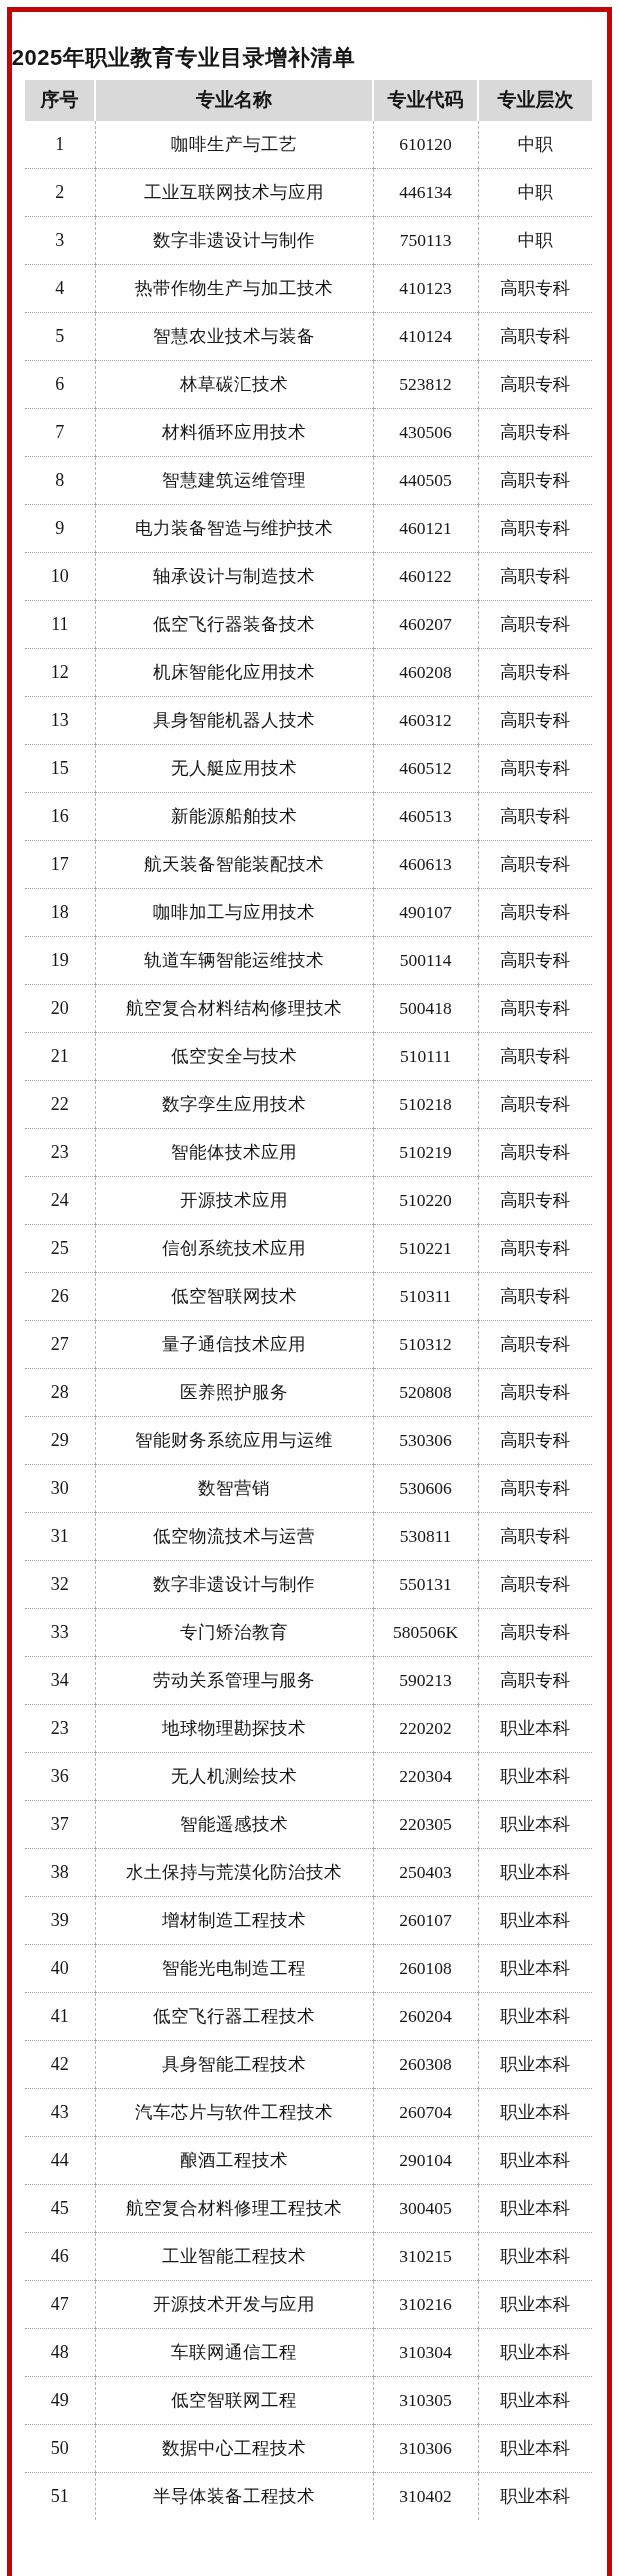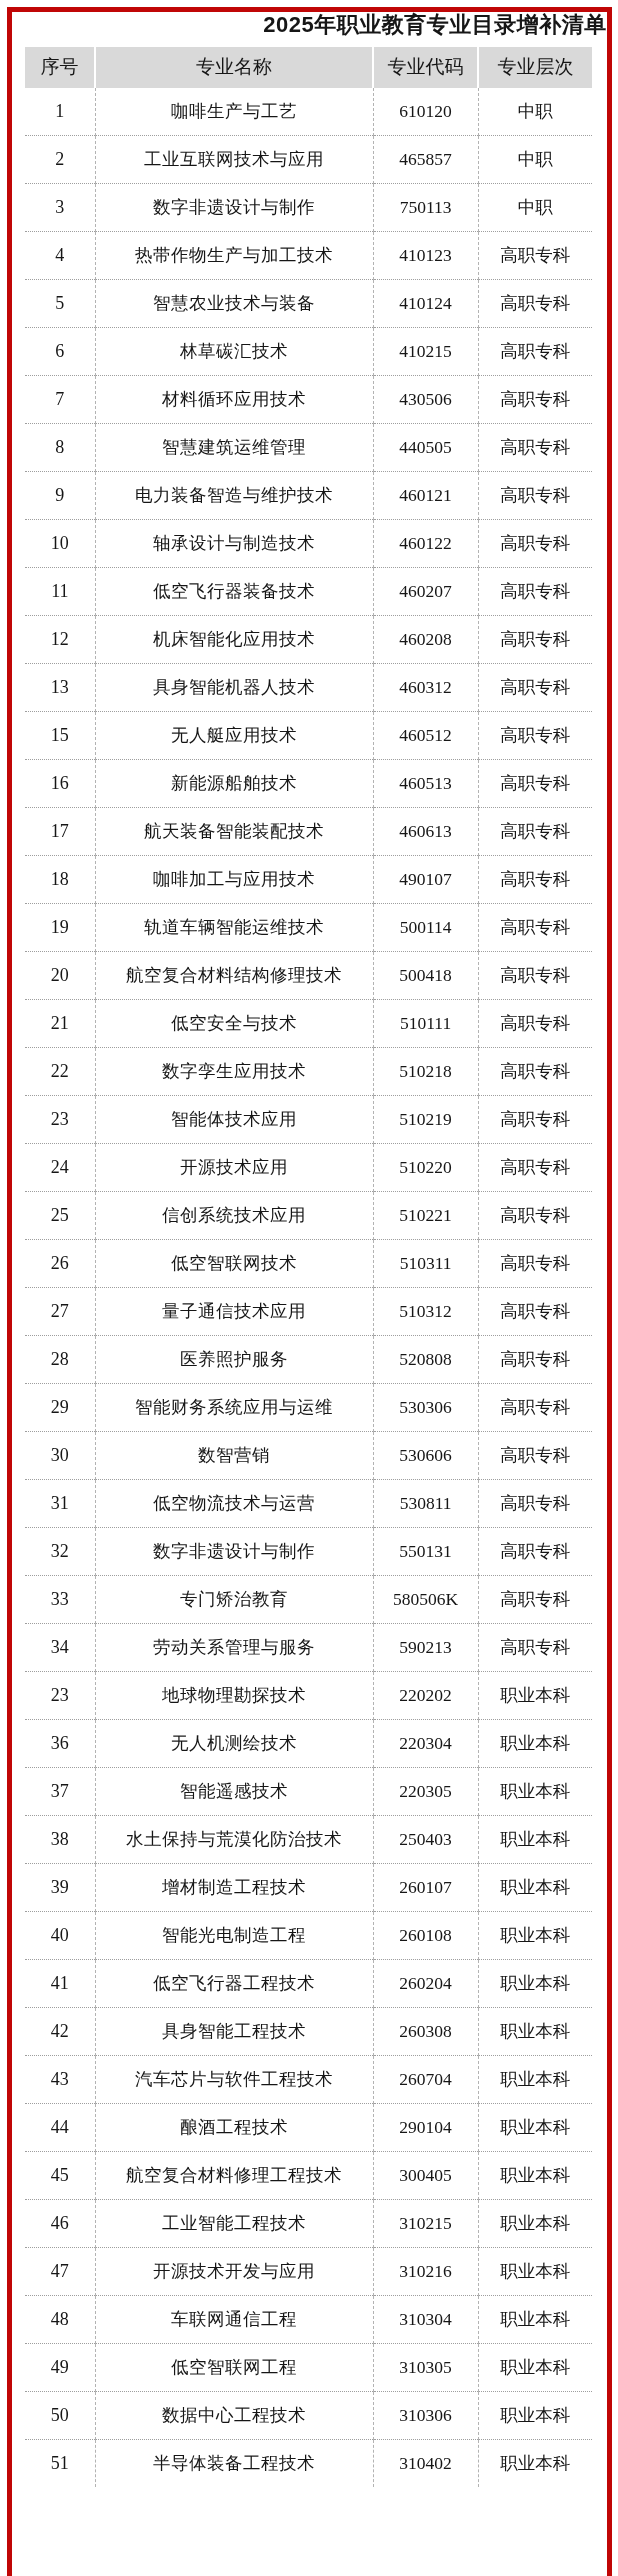--- a/index.html
+++ b/index.html
@@ -8,24 +8,24 @@
     --hdr-bg:#d9d9d9;
     --dash:#b3b3b3;
     --dot:#9e9e9e;
     --serif:"Liberation Serif","DejaVu Serif",serif;
     --sans:"Liberation Sans","DejaVu Sans",sans-serif;
   }
   html,body{margin:0;padding:0;background:#fff;}
   #page{position:relative;width:618px;height:2891px;background:#fff;overflow:hidden;font-family:var(--serif);color:var(--ink);}
   .frame{position:absolute;left:6.7px;top:6.7px;width:605px;height:2876px;box-sizing:border-box;
          border:5.7px solid var(--red);border-bottom:10.3px solid var(--red);background:#fff;}
-  .title{height:26px;line-height:26px;text-align:right;
+  .title{padding-top:33px;height:26px;line-height:26px;text-align:left;
          font-family:var(--sans);font-weight:bold;font-size:22px;letter-spacing:0.5px;}
   table.catalog{border-collapse:collapse;table-layout:fixed;width:567px;margin:9.3px 0 0 13.4px;}
-  table.catalog th{background:var(--hdr-bg);height:41px;font-family:var(--sans);font-weight:normal;
+  table.catalog th{background:var(--hdr-bg);height:41px;font-family:var(--sans);font-weight:bold;
          font-size:19px;vertical-align:middle;padding:0;}
   table.catalog th + th{border-left:2.1px solid #fff;margin-left:20px;}
   table.catalog td{height:47px;font-size:17.5px;text-align:center;vertical-align:middle;padding:0;
          overflow:hidden;white-space:nowrap;}
   table.catalog td + td{border-left:0.5px dashed var(--dash);}
   table.catalog tbody tr + tr td{border-top:1px dotted var(--dot);}
   table.catalog .c-no{font-size:18px;}
   table.catalog .c-name{letter-spacing:0.5px;margin-top:41px;}
 </style>
 </head>
@@ -54,21 +54,21 @@
       <tbody>
           <tr>
             <td class="c-no">1</td>
             <td class="c-name">咖啡生产与工艺</td>
             <td class="c-code">610120</td>
             <td class="c-level">中职</td>
           </tr>
           <tr>
             <td class="c-no">2</td>
             <td class="c-name">工业互联网技术与应用</td>
-            <td class="c-code">465857</td>
+            <td class="c-code">446134</td>
             <td class="c-level">中职</td>
           </tr>
           <tr>
             <td class="c-no">3</td>
             <td class="c-name">数字非遗设计与制作</td>
             <td class="c-code">750113</td>
             <td class="c-level">中职</td>
           </tr>
           <tr>
             <td class="c-no">4</td>
@@ -78,21 +78,21 @@
           </tr>
           <tr>
             <td class="c-no">5</td>
             <td class="c-name">智慧农业技术与装备</td>
             <td class="c-code">410124</td>
             <td class="c-level">高职专科</td>
           </tr>
           <tr>
             <td class="c-no">6</td>
             <td class="c-name">林草碳汇技术</td>
-            <td class="c-code">410215</td>
+            <td class="c-code">523812</td>
             <td class="c-level">高职专科</td>
           </tr>
           <tr>
             <td class="c-no">7</td>
             <td class="c-name">材料循环应用技术</td>
             <td class="c-code">430506</td>
             <td class="c-level">高职专科</td>
           </tr>
           <tr>
             <td class="c-no">8</td>

